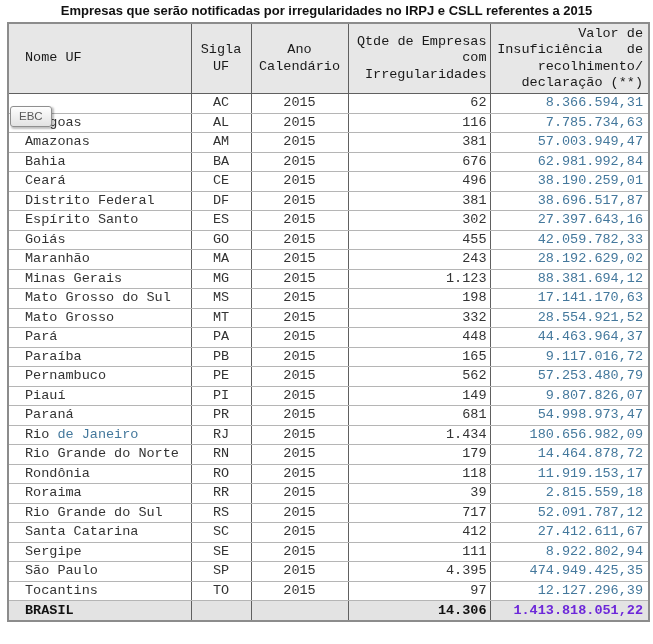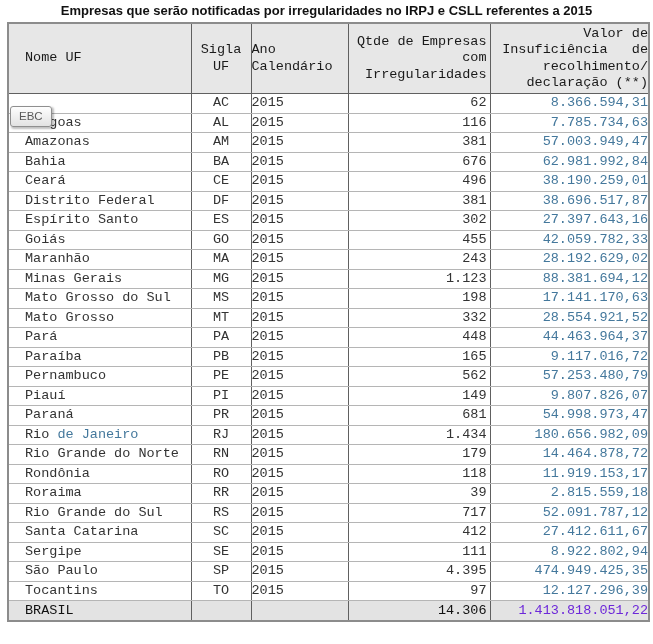--- a/index.html
+++ b/index.html
@@ -52,29 +52,29 @@
     height: 18.5px;
     line-height: 18.5px;
     border-bottom: 1px solid #b5b5b5;
     background: #fff;
     white-space: nowrap;
   }
   tfoot td {
     height: 19px;
     line-height: 19px;
     background: #e3e3e3;
-    font-weight: normal;
+    font-weight: bold;
     color: #111;
     white-space: nowrap;
   }
   .col-nome  { text-align: left;  padding-left: 16px; padding-right: 2px; }
   .col-sigla { text-align: center; }
-  .col-ano   { text-align: left; margin-left: 8px; }
+  .col-ano   { text-align: center; margin-left: 8px; }
   .col-qtde  { text-align: right; padding-right: 3px; }
-  .col-valor { text-align: right; }
+  .col-valor { text-align: right; padding-right: 5px; }
   td.col-valor { color: #44789c; }
   .hl { color: #44789c; }
   .tooltip {
     position: absolute;
     left: 10px; top: 106px;
     height: 19px;
     line-height: 19px;
     padding: 0 8px;
     border: 1px solid #8f8f8f;
     border-radius: 3px;

